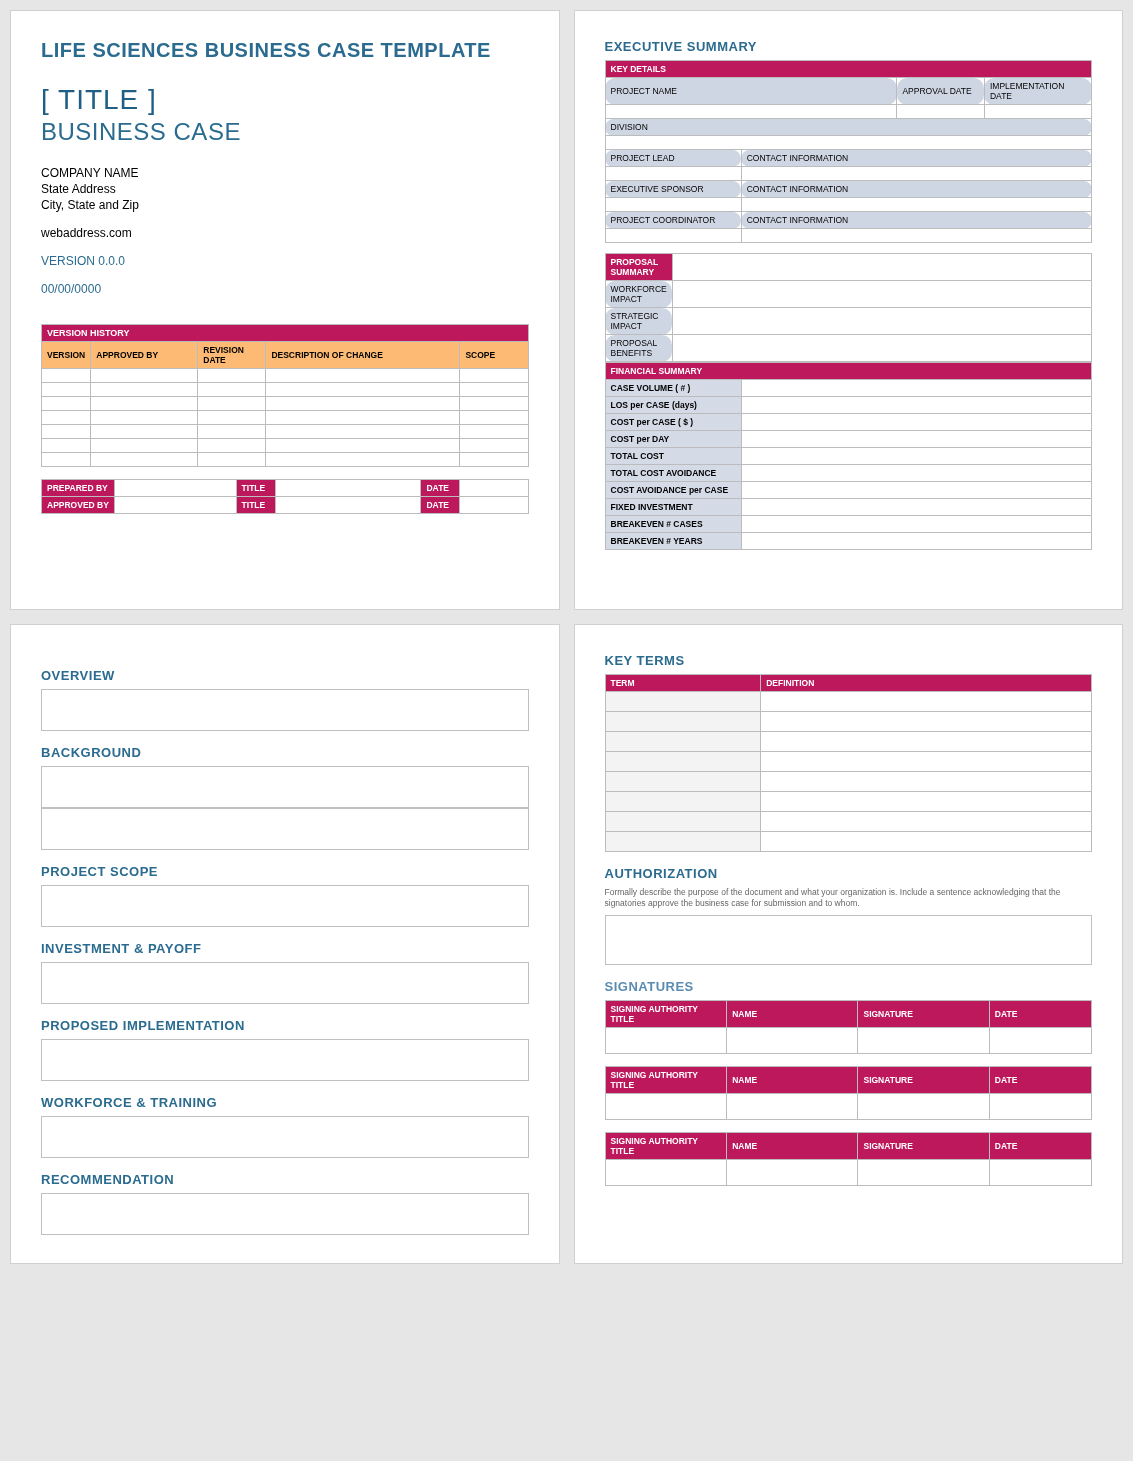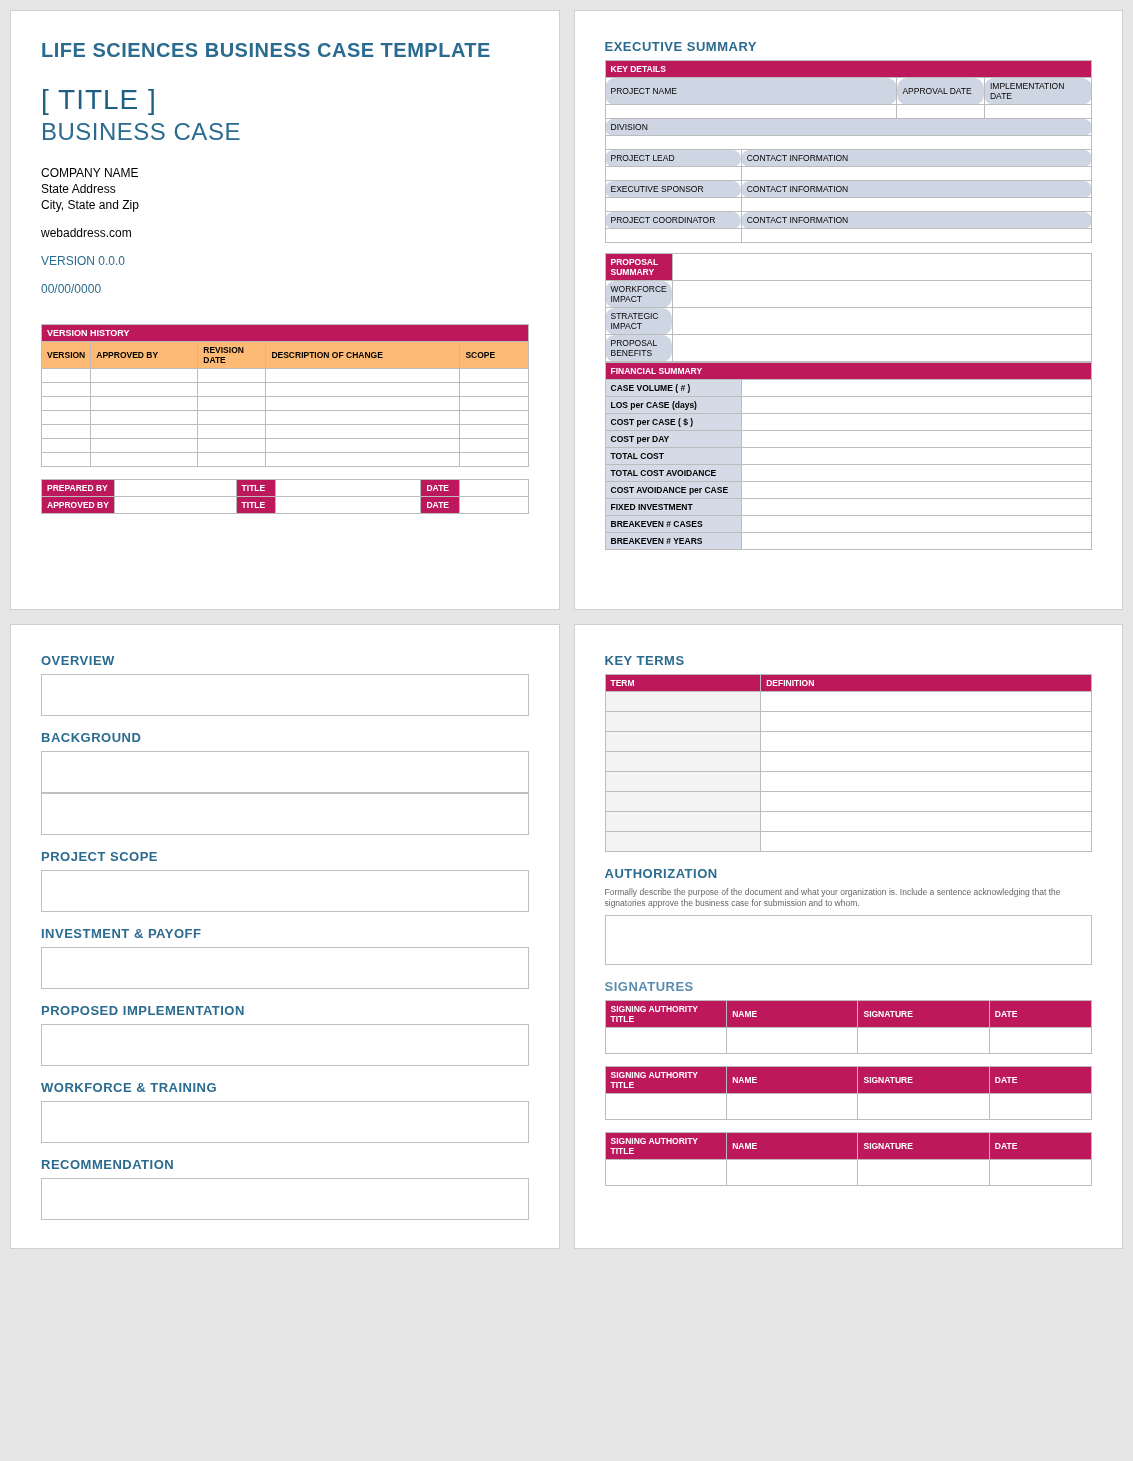--- a/index.html
+++ b/index.html
@@ -260,21 +260,21 @@
         </tr>
     <tr>
           <th class="fin-label">BREAKEVEN # YEARS</th>
           <td></td>
         </tr>
   </tbody>
     </table>
 </div>
 
 <div class="page page-short">
-  <div class="sect-title" style="margin-top:0">OVERVIEW</div>
+  <div class="sect-title" style="margin-top:15px">OVERVIEW</div>
   <div class="textbox"></div>
   <div class="sect-title">BACKGROUND</div>
   <div class="textbox"></div>
   <div class="textbox"></div>
   <div class="sect-title">PROJECT SCOPE</div>
   <div class="textbox"></div>
   <div class="sect-title">INVESTMENT &amp; PAYOFF</div>
   <div class="textbox"></div>
   <div class="sect-title">PROPOSED IMPLEMENTATION</div>
   <div class="textbox"></div>

